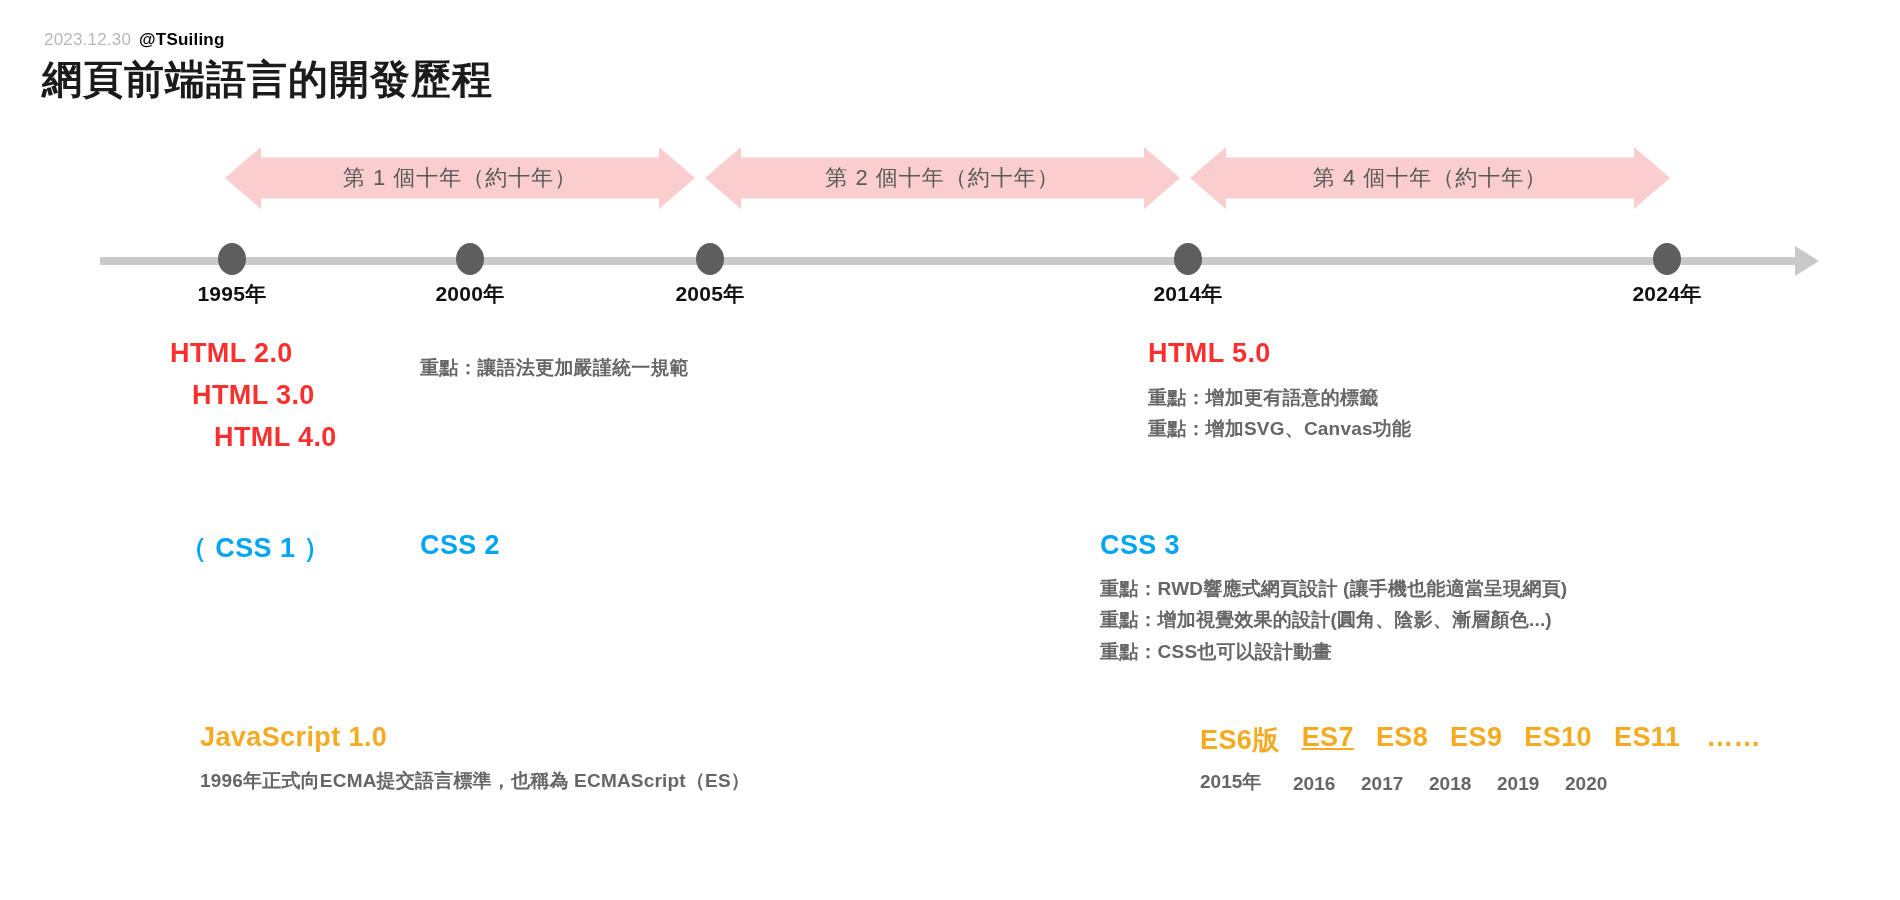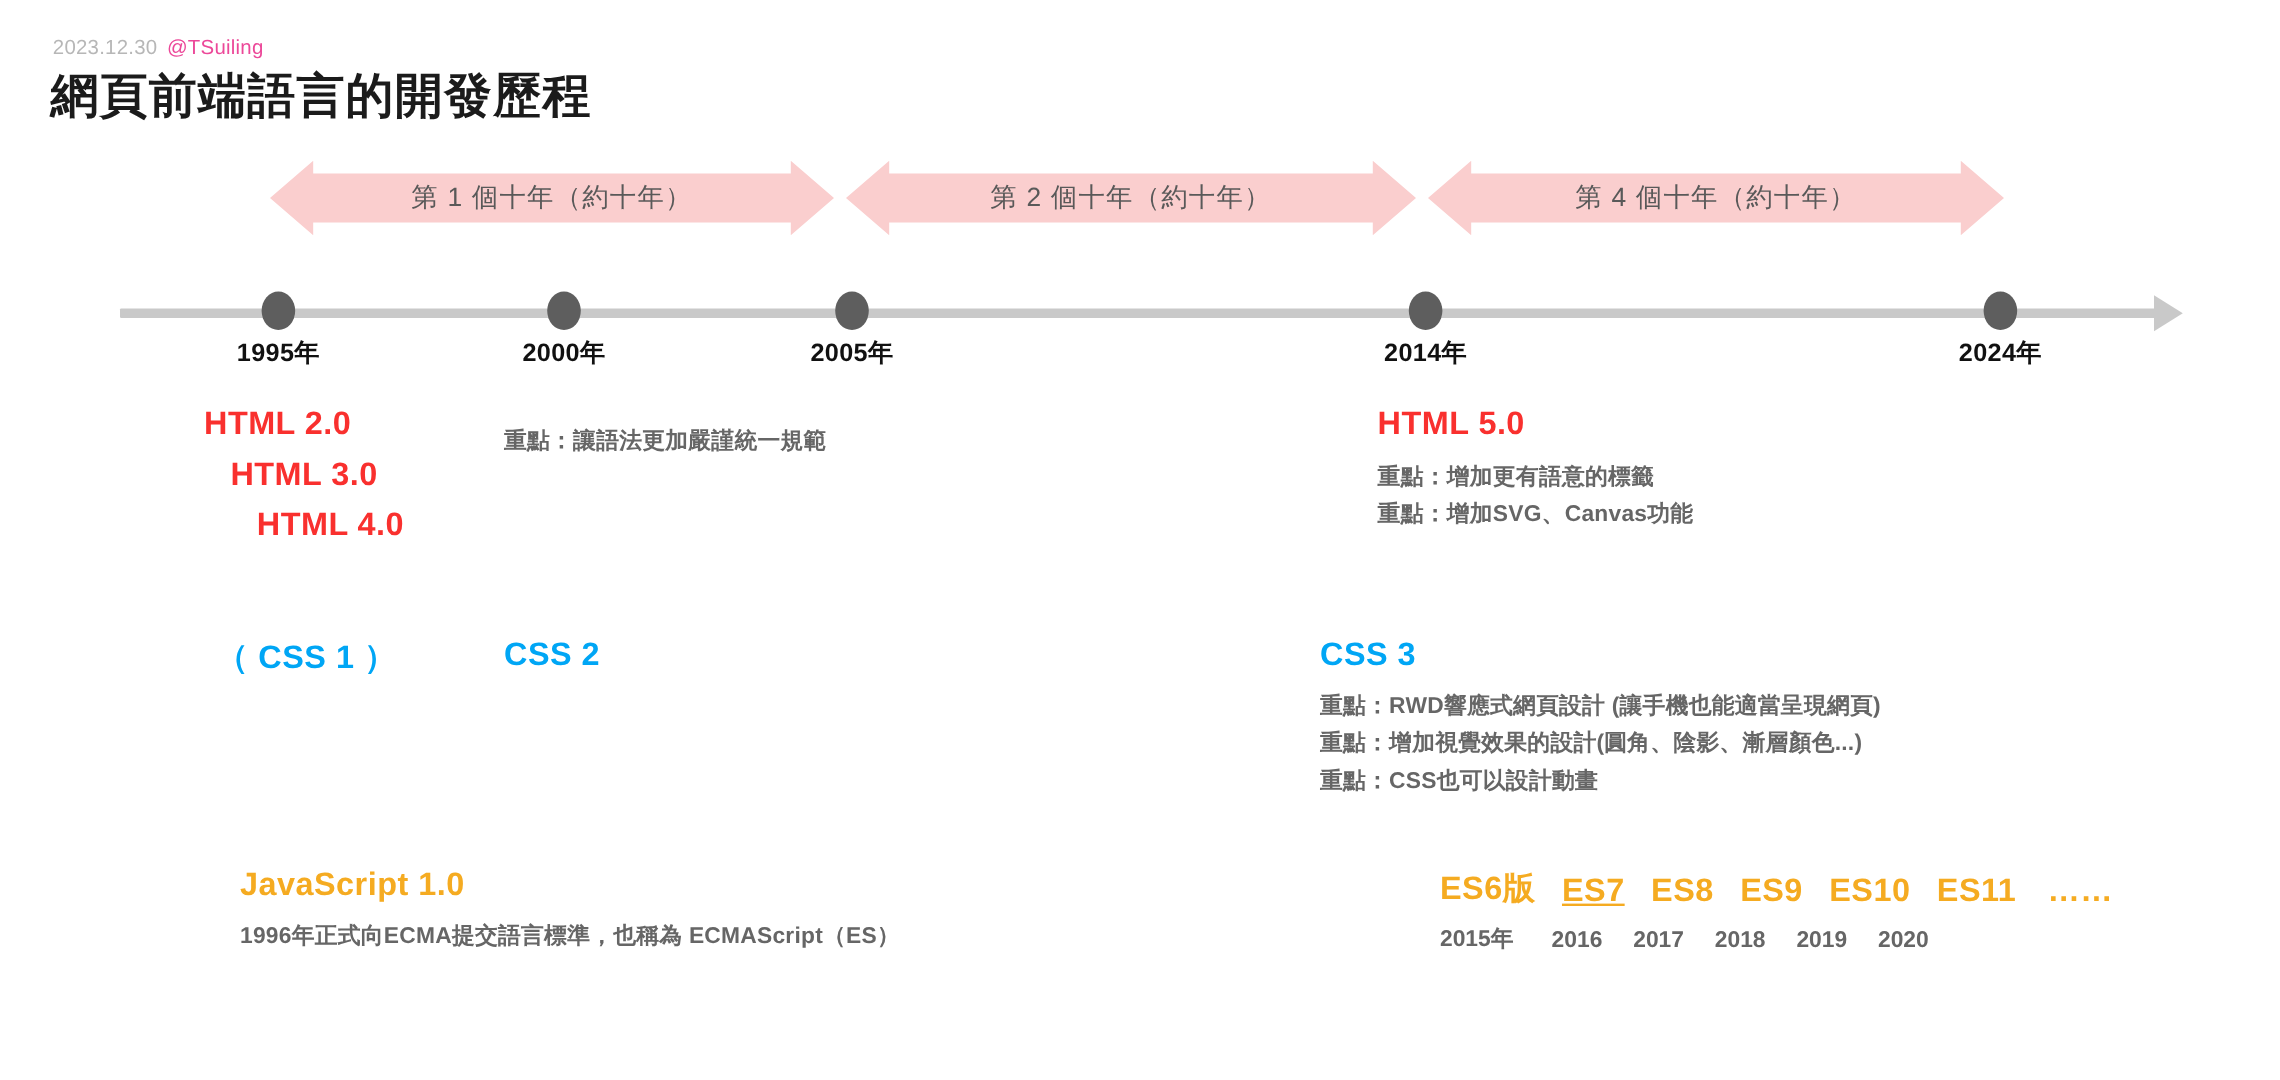--- a/index.html
+++ b/index.html
@@ -23,40 +23,40 @@
     top: 30px;
     font-size: 17px;
     letter-spacing: 0.2px;
     white-space: nowrap;
   }
   #header-meta .date {
     color: #b7b7b7;
     font-weight: 400;
   }
   #header-meta .handle {
-    color: #ec4899;
-    font-weight: normal;
+    color: #000000;
+    font-weight: bold;
     margin-left: 8px;
   }
   #page-title {
     position: absolute;
     left: 42px;
     top: 52px;
     font-size: 40px;
     font-weight: bold;
     color: #1b1b1b;
     letter-spacing: 1px;
     white-space: nowrap;
   }
 
   
   #decade-band {
     position: absolute;
     left: 0;
-    top: 134px;
+    top: 147px;
     width: 1900px;
     height: 62px;
   }
   .decade-arrow {
     position: absolute;
     top: 0;
     height: 62px;
     display: flex;
     align-items: center;
     justify-content: center;
@@ -178,21 +178,21 @@
   #js-block .detail-line { margin-top: 12px; }
 
   
   #es-block {
     position: absolute;
     left: 1200px;
     top: 722px;
   }
   #es-versions {
     display: flex;
-    align-items: flex-end;
+    align-items: flex-start;
   }
   #es-versions .es-name {
     font-size: 27px;
     font-weight: bold;
     color: #f5ab21;
     letter-spacing: 0.4px;
     white-space: nowrap;
   }
   #es-years {
     display: flex;

